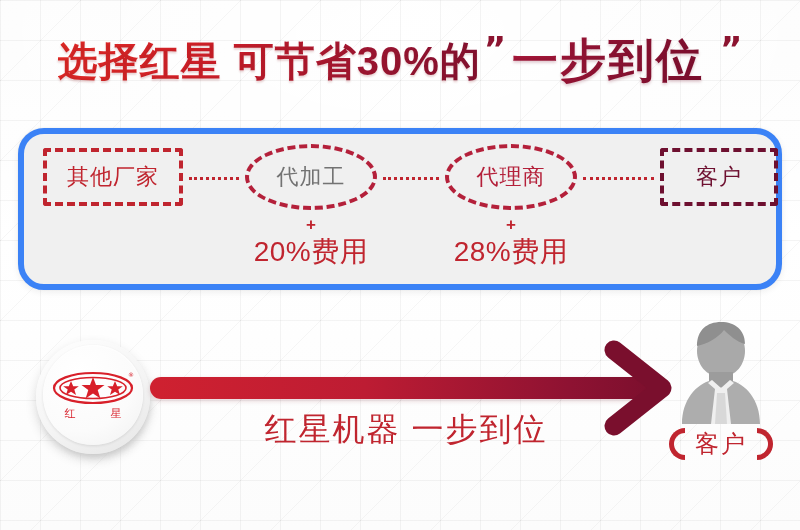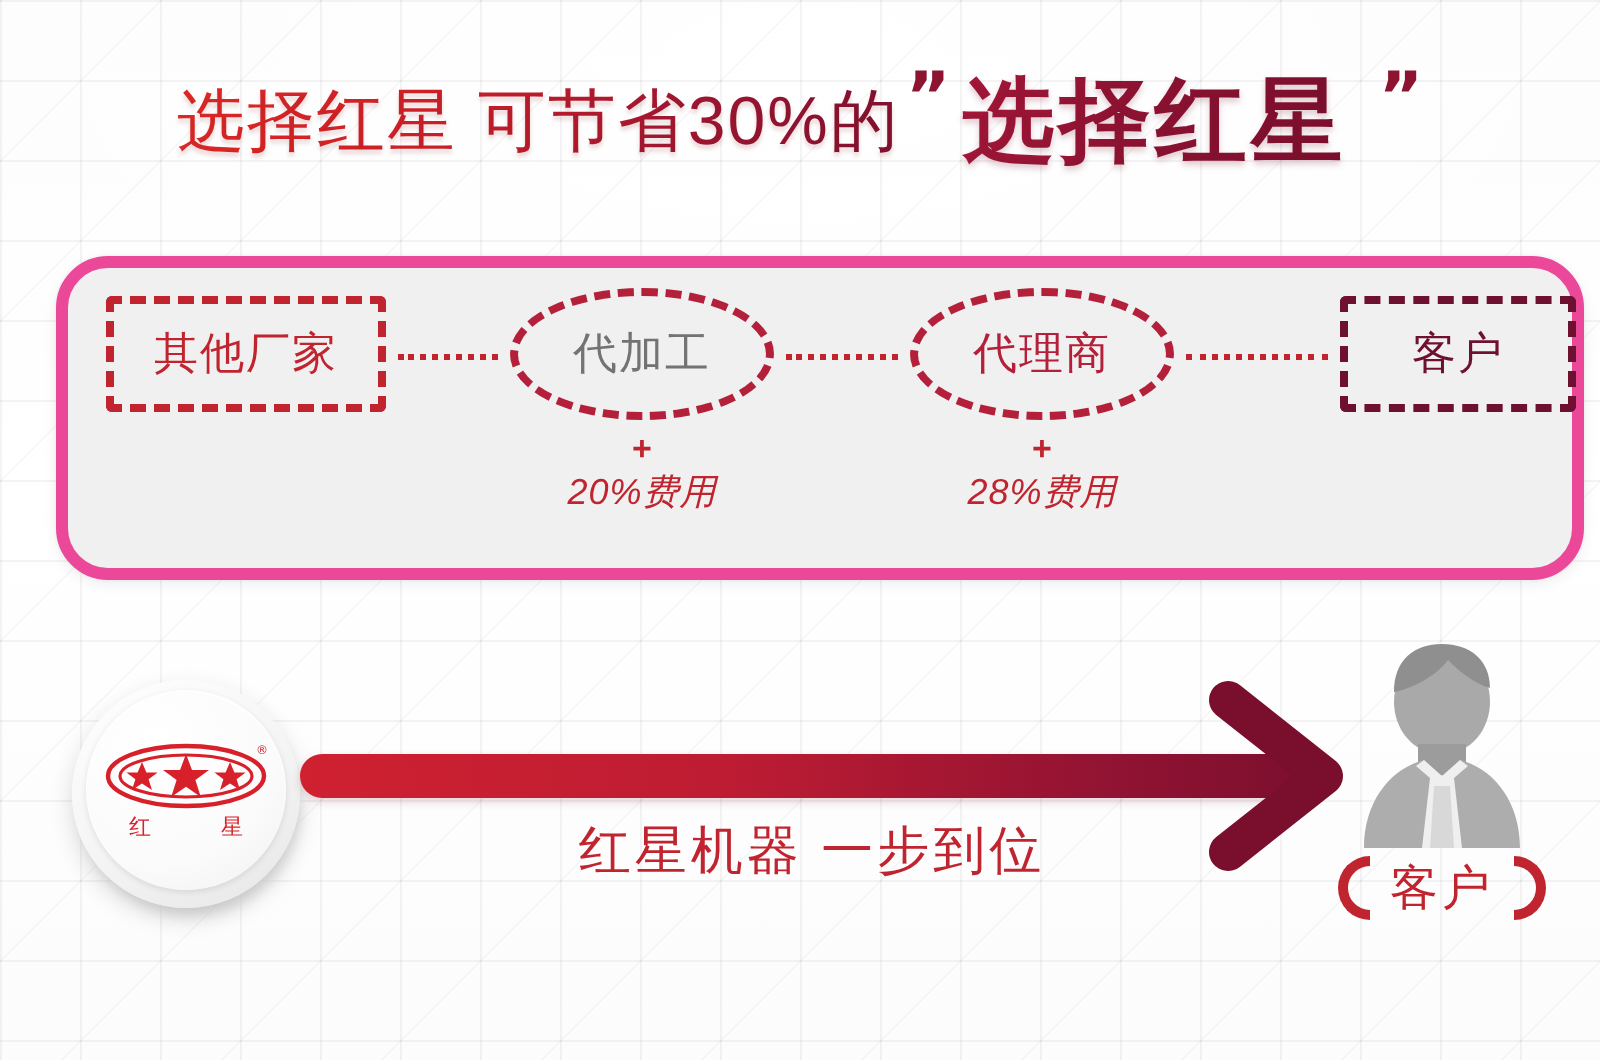--- a/index.html
+++ b/index.html
@@ -28,21 +28,21 @@
       linear-gradient(180deg,#fbfbfb 0%,#ffffff 45%,#fcfcfc 100%);
   }
 
   
   .headline{
     position:absolute;left:0;right:0;top:26px;height:70px;
     display:flex;align-items:center;justify-content:center;
     white-space:nowrap;
   }
   .hl-main{
-    font-size:34px;font-weight:normal;letter-spacing:1px;
+    font-size:40px;font-weight:bold;letter-spacing:1px;
     background:linear-gradient(100deg,#e02a26 0%,#d02028 34%,#9d1633 72%,#7e1031 100%);
     -webkit-background-clip:text;background-clip:text;color:transparent;
     text-shadow:0 2px 2px rgba(140,20,30,0.18);
     display:inline-block;
   }
   .hl-quote{
     font-size:34px;font-weight:bold;color:#8c1430;
     display:inline-block;line-height:1;position:relative;top:-12px;
     font-family:"DejaVu Sans",sans-serif;
   }
@@ -51,23 +51,23 @@
   .hl-emph{
     font-size:46px;font-weight:bold;letter-spacing:2px;
     background:linear-gradient(100deg,#a8183a 0%,#8d1333 50%,#7a0f2e 100%);
     -webkit-background-clip:text;background-clip:text;color:transparent;
     text-shadow:0 2px 3px rgba(120,15,40,0.22);
     display:inline-block;
   }
 
   
   .panel{
-    position:absolute;left:28px;top:128px;width:764px;height:162px;
+    position:absolute;left:18px;top:128px;width:764px;height:162px;
     background:#f0f0f0;border-radius:26px;
-    border:6px solid #ec4899;
+    border:6px solid #3b82f6;
     box-sizing:border-box;
     box-shadow:0 2px 7px rgba(0,0,0,0.07), 0 0 0 1px rgba(0,0,0,0.015);
   }
   .flow{position:absolute;inset:0;}
 
   .node{
     position:absolute;display:flex;align-items:center;justify-content:center;
     color:#c0252f;font-size:22px;letter-spacing:1px;box-sizing:border-box;
   }
   .node.rect{
@@ -85,21 +85,21 @@
 
   .conn{position:absolute;height:0;border-top:3px dotted #c0252f;}
   .c1{left:165px;top:43px;width:50px;}
   .c2{left:359px;top:43px;width:56px;}
   .c3{left:559px;top:43px;width:71px;}
 
   .fee{
     position:absolute;text-align:center;color:#c0252f;line-height:1.05;
   }
   .fee .plus{font-size:17px;font-weight:600;display:block;margin-bottom:3px;}
-  .fee .amt{font-size:18px;display:block;letter-spacing:0.5px;font-style:italic;}
+  .fee .amt{font-size:28px;display:block;letter-spacing:0.5px;}
   .f1{left:221px;top:82px;width:132px;}
   .f2{left:421px;top:82px;width:132px;}
 
   
   .badge-wrap{position:absolute;left:36px;top:340px;width:118px;height:118px;}
   .badge-shadow{
     position:absolute;left:4px;top:8px;width:110px;height:110px;border-radius:50%;
     background:#e2e2e2;filter:blur(3px);opacity:.9;
   }
   .badge-ring{
@@ -118,21 +118,21 @@
   
   .arrow-bar{
     position:absolute;left:150px;top:377px;width:512px;height:22px;border-radius:11px;
     background:linear-gradient(90deg,#cf2130 0%,#bd1c33 42%,#8e1232 82%,#7a0f2d 100%);
     box-shadow:0 2px 5px rgba(120,20,40,.18);
   }
   .arrow-head{position:absolute;left:600px;top:338px;width:80px;height:100px;}
 
   .arrow-label{
     position:absolute;left:150px;top:408px;width:512px;text-align:center;
-    color:#c0252f;font-size:26px;letter-spacing:2px;
+    color:#c0252f;font-size:32px;letter-spacing:2px;
   }
 
   
   .person{position:absolute;left:662px;top:318px;width:118px;height:106px;}
   .cust-label{
     position:absolute;left:650px;top:424px;width:142px;height:40px;
     display:flex;align-items:center;justify-content:center;gap:10px;
   }
   .brk{width:16px;height:32px;box-sizing:border-box;border:5px solid #c0252f;}
   .brk.l{border-right:none;border-radius:16px 0 0 16px;}
@@ -143,21 +143,21 @@
 <body>
 
 <div id="stage">
 
   <div class="bg-wash"></div>
   <div class="bg-grid"></div>
 
   <div class="headline">
     <span class="hl-main">选择红星  可节省30%的</span>
     <span class="hl-quote open">”</span>
-    <span class="hl-emph">选择红星</span>
+    <span class="hl-emph">一步到位</span>
     <span class="hl-quote close">”</span>
   </div>
 
   <div class="panel">
     <div class="flow">
 
       <div class="conn c1"></div>
       <div class="conn c2"></div>
       <div class="conn c3"></div>
 

